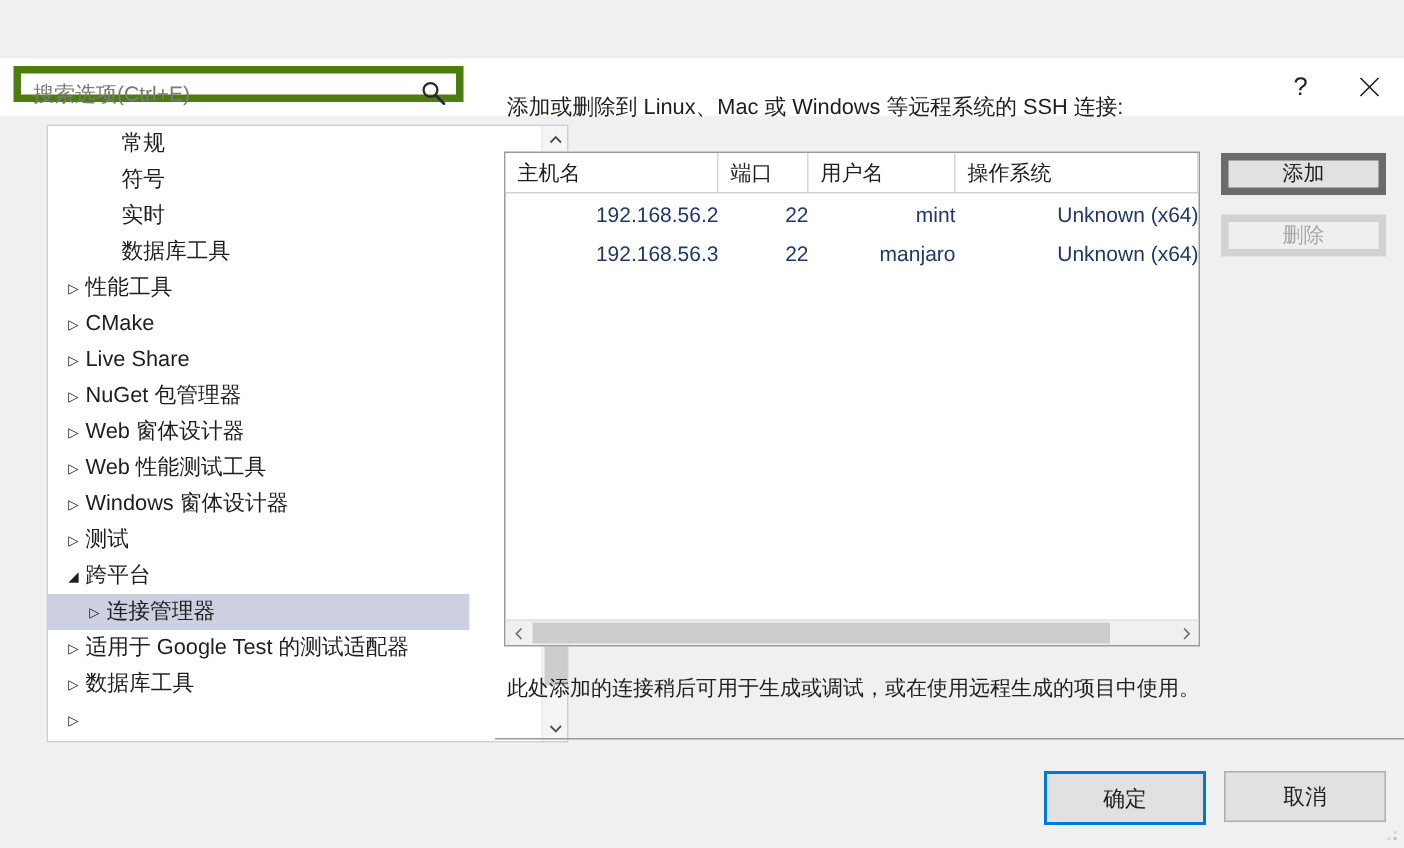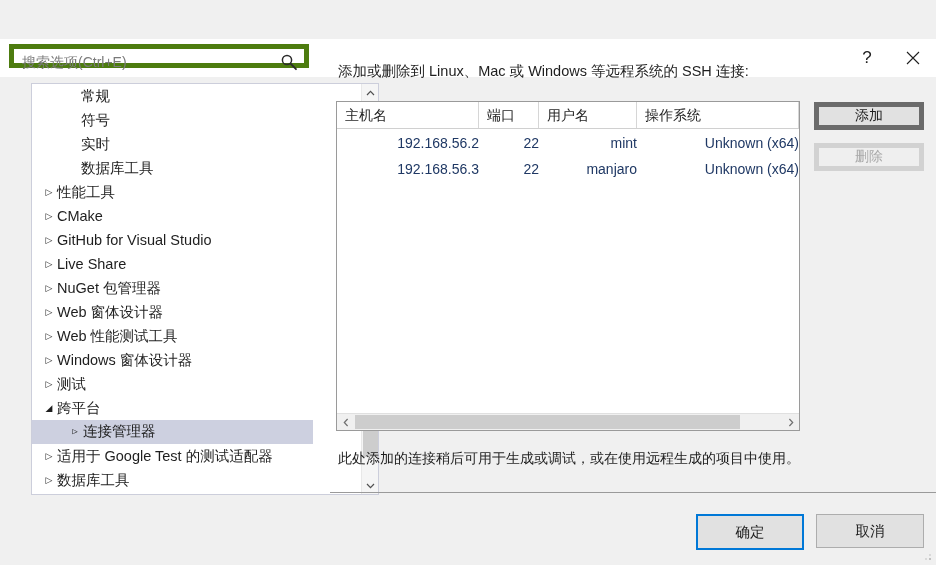--- a/index.html
+++ b/index.html
@@ -112,21 +112,21 @@
     display: inline-block;
     width: 16px;
     text-align: center;
     font-size: 9px;
     color: #1e1e1e;
     vertical-align: top;
     line-height: 24px;
   }
   .tree-label { vertical-align: top; }
   .tree-item.lvl0 { padding-left: 9px; }
-  .tree-item.lvl1 { padding-left: 35px; font-family: Liberation Mono, monospace; }
+  .tree-item.lvl1 { padding-left: 23px; }
   .tree-item.leaf1 { padding-left: 49px; }
 
   
   .vscroll {
     position: absolute;
     right: 0; top: 0;
     width: 17px; height: 410px;
     background: #f5f5f5;
     border-left: 1px solid #e8e8e8;
     box-sizing: border-box;
@@ -332,21 +332,20 @@
 </div>
 
 <div class="tree-panel">
   <div class="tree-list" id="tree-list">
       <div class="tree-item leaf1"><span class="tree-label">常规</span></div>
       <div class="tree-item leaf1"><span class="tree-label">符号</span></div>
       <div class="tree-item leaf1"><span class="tree-label">实时</span></div>
       <div class="tree-item leaf1"><span class="tree-label">数据库工具</span></div>
       <div class="tree-item lvl0"><span class="tree-arrow">▷</span><span class="tree-label">性能工具</span></div>
       <div class="tree-item lvl0"><span class="tree-arrow">▷</span><span class="tree-label">CMake</span></div>
-      <div class="tree-item lvl0"><span class="tree-arrow">▷</span><span class="tree-label">GitHub for Visual Studio</span></div>
       <div class="tree-item lvl0"><span class="tree-arrow">▷</span><span class="tree-label">Live Share</span></div>
       <div class="tree-item lvl0"><span class="tree-arrow">▷</span><span class="tree-label">NuGet 包管理器</span></div>
       <div class="tree-item lvl0"><span class="tree-arrow">▷</span><span class="tree-label">Web 窗体设计器</span></div>
       <div class="tree-item lvl0"><span class="tree-arrow">▷</span><span class="tree-label">Web 性能测试工具</span></div>
       <div class="tree-item lvl0"><span class="tree-arrow">▷</span><span class="tree-label">Windows 窗体设计器</span></div>
       <div class="tree-item lvl0"><span class="tree-arrow">▷</span><span class="tree-label">测试</span></div>
       <div class="tree-item lvl0"><span class="tree-arrow">◢</span><span class="tree-label">跨平台</span></div>
       <div class="tree-item lvl1 selected"><span class="tree-arrow">▷</span><span class="tree-label">连接管理器</span></div>
       <div class="tree-item lvl0"><span class="tree-arrow">▷</span><span class="tree-label">适用于 Google Test 的测试适配器</span></div>
       <div class="tree-item lvl0"><span class="tree-arrow">▷</span><span class="tree-label">数据库工具</span></div>

